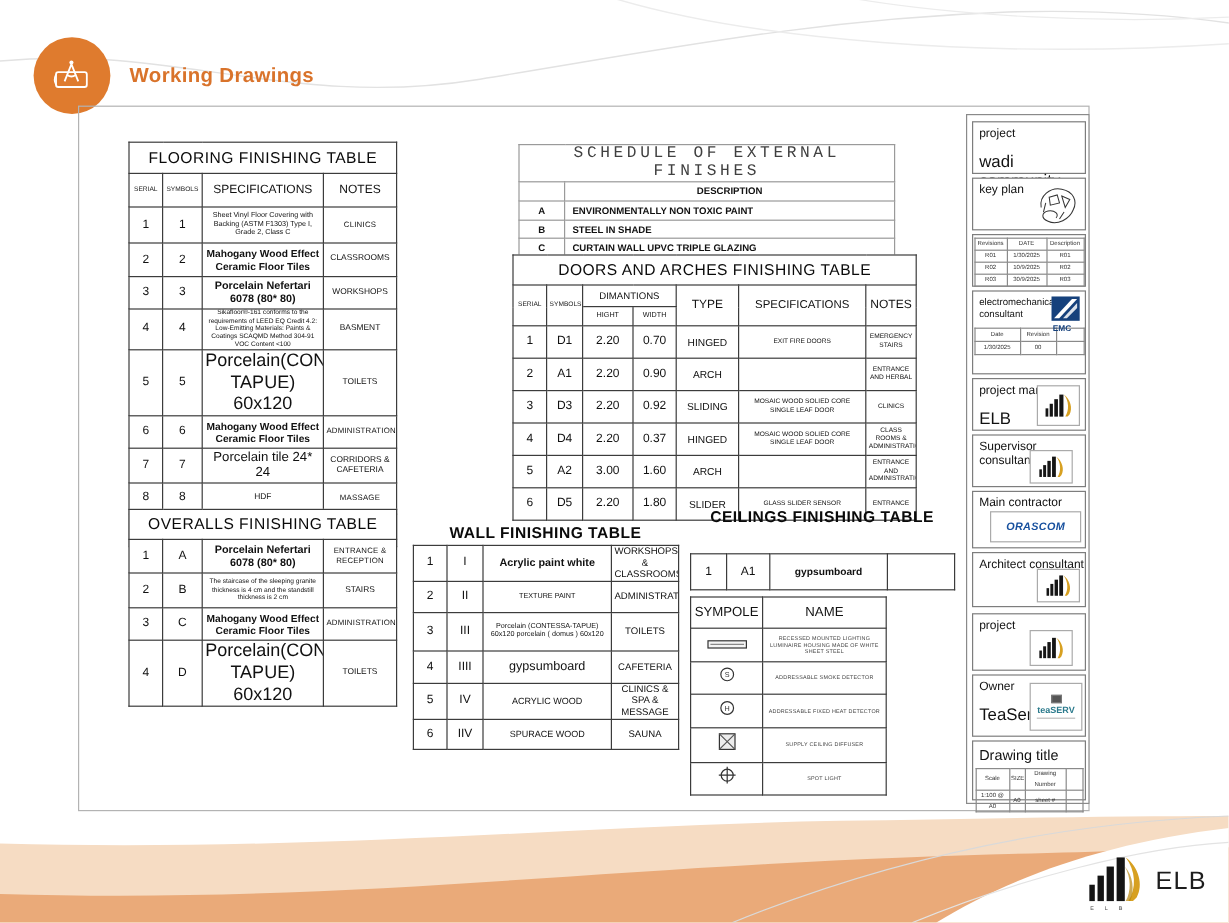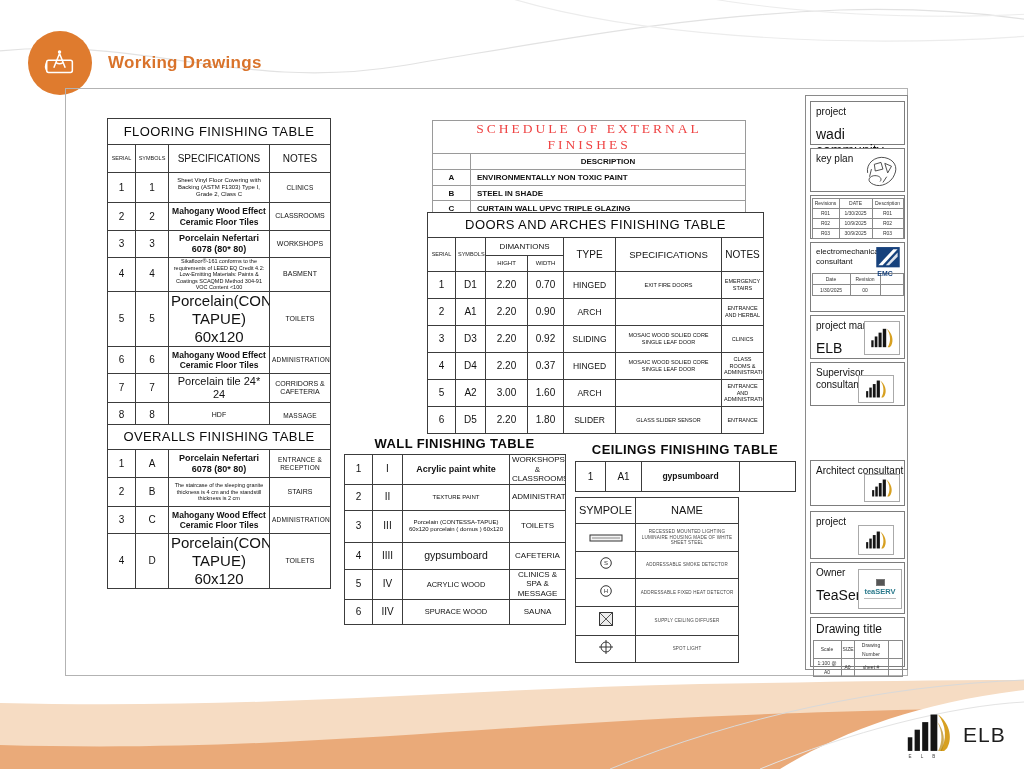--- a/index.html
+++ b/index.html
@@ -19,21 +19,21 @@
   .r9{font-size:9px;font-weight:bold;text-align:left;padding-left:5px}
   .r10{font-size:15px;text-align:left;padding-left:4px}
   .r11{font-size:11px;text-align:left;padding-left:7px}
   .no{font-size:6.5px;letter-spacing:.2px}
   .no7{font-size:7px}
   .wn{font-size:8px}
   .ty{font-size:8.5px}
   
   table.sched{border-collapse:collapse;table-layout:fixed;background:#fff}
   .sched td{border:1px solid #9a9a9a;vertical-align:middle;overflow:hidden}
-  .stitle{font-family:Liberation Serif, serif;font-size:13.5px;color:#ef4444;letter-spacing:3px;text-align:center}
+  .stitle{font-family:Liberation Mono, monospace;font-size:13.5px;color:#404040;letter-spacing:3px;text-align:center}
   .shead{font-size:8px;font-weight:bold;text-align:center}
   .scode{font-size:8px;font-weight:bold;text-align:center}
   .sdesc{font-size:8px;font-weight:bold;text-align:left;padding-left:6px}
   
   .legname{font-size:4.5px;color:#444;line-height:1.5;letter-spacing:.2px}
   .leghead{font-size:11px}
   
   #sidebar{position:absolute;left:805px;top:95px;width:103px;height:575px;border:1px solid #8a8a8a;background:#fff}
   .sb{position:absolute;left:4px;width:95px;border:1px solid #7d7d7d;background:#fff}
   .lab{font-size:10px;color:#111;padding:4px 0 0 5px;line-height:1.2}
@@ -332,21 +332,21 @@
         </tr>
     <tr style="height:25px">
           <td class="n">6</td>
           <td class="n">IIV</td>
           <td style="font-size:7.5px">SPURACE WOOD</td>
           <td class="wn">SAUNA</td>
         </tr>
   </tbody>
     </table>
 
-  <div class="abs tt" style="left:575px;top:442px;width:220px;text-align:center;font-weight:bold">CEILINGS FINISHING TABLE</div>
+  <div class="abs tt" style="left:575px;top:423px;width:220px;text-align:center;font-weight:bold">CEILINGS FINISHING TABLE</div>
   <table class="t abs" style="left:575px;top:461px;width:220px">
     <colgroup>
         <col style="width:30px">
         <col style="width:36px">
         <col style="width:98px">
         <col style="width:56px">
       </colgroup>
     <tbody>
         <tr style="height:30px">
           <td class="n">1</td>
@@ -500,20 +500,26 @@
         <svg width="24" height="22" viewBox="0 0 34 30">
             <rect x="3" y="18" width="3" height="9" fill="#151515"></rect>
             <rect x="7.5" y="13" width="3.5" height="14" fill="#151515"></rect>
             <rect x="12.5" y="8" width="4" height="19" fill="#151515"></rect>
             <rect x="18" y="3" width="4.5" height="24" fill="#151515"></rect>
             <path d="M24.5,27 C29,20 28.5,10 23,3 C30,8 33,18 29,25 L27,27 Z" fill="#d7a021"></path>
           </svg>
       </div>
     </div>
 
+    <div class="sb" style="top:313px;height:48px">
+      <div class="lab">Main contractor</div>
+      <div class="logobox" style="right:3px;bottom:4px;width:76px;height:26px">
+        <span class="orascom">ORASCOM</span>
+      </div>
+    </div>
 
     <div class="sb" style="top:364px;height:46px">
       <div class="lab">Architect consultant</div>
       <div class="logobox" style="right:4px;bottom:3px;width:36px;height:28px">
         <svg width="24" height="22" viewBox="0 0 34 30">
             <rect x="3" y="18" width="3" height="9" fill="#151515"></rect>
             <rect x="7.5" y="13" width="3.5" height="14" fill="#151515"></rect>
             <rect x="12.5" y="8" width="4" height="19" fill="#151515"></rect>
             <rect x="18" y="3" width="4.5" height="24" fill="#151515"></rect>
             <path d="M24.5,27 C29,20 28.5,10 23,3 C30,8 33,18 29,25 L27,27 Z" fill="#d7a021"></path>

